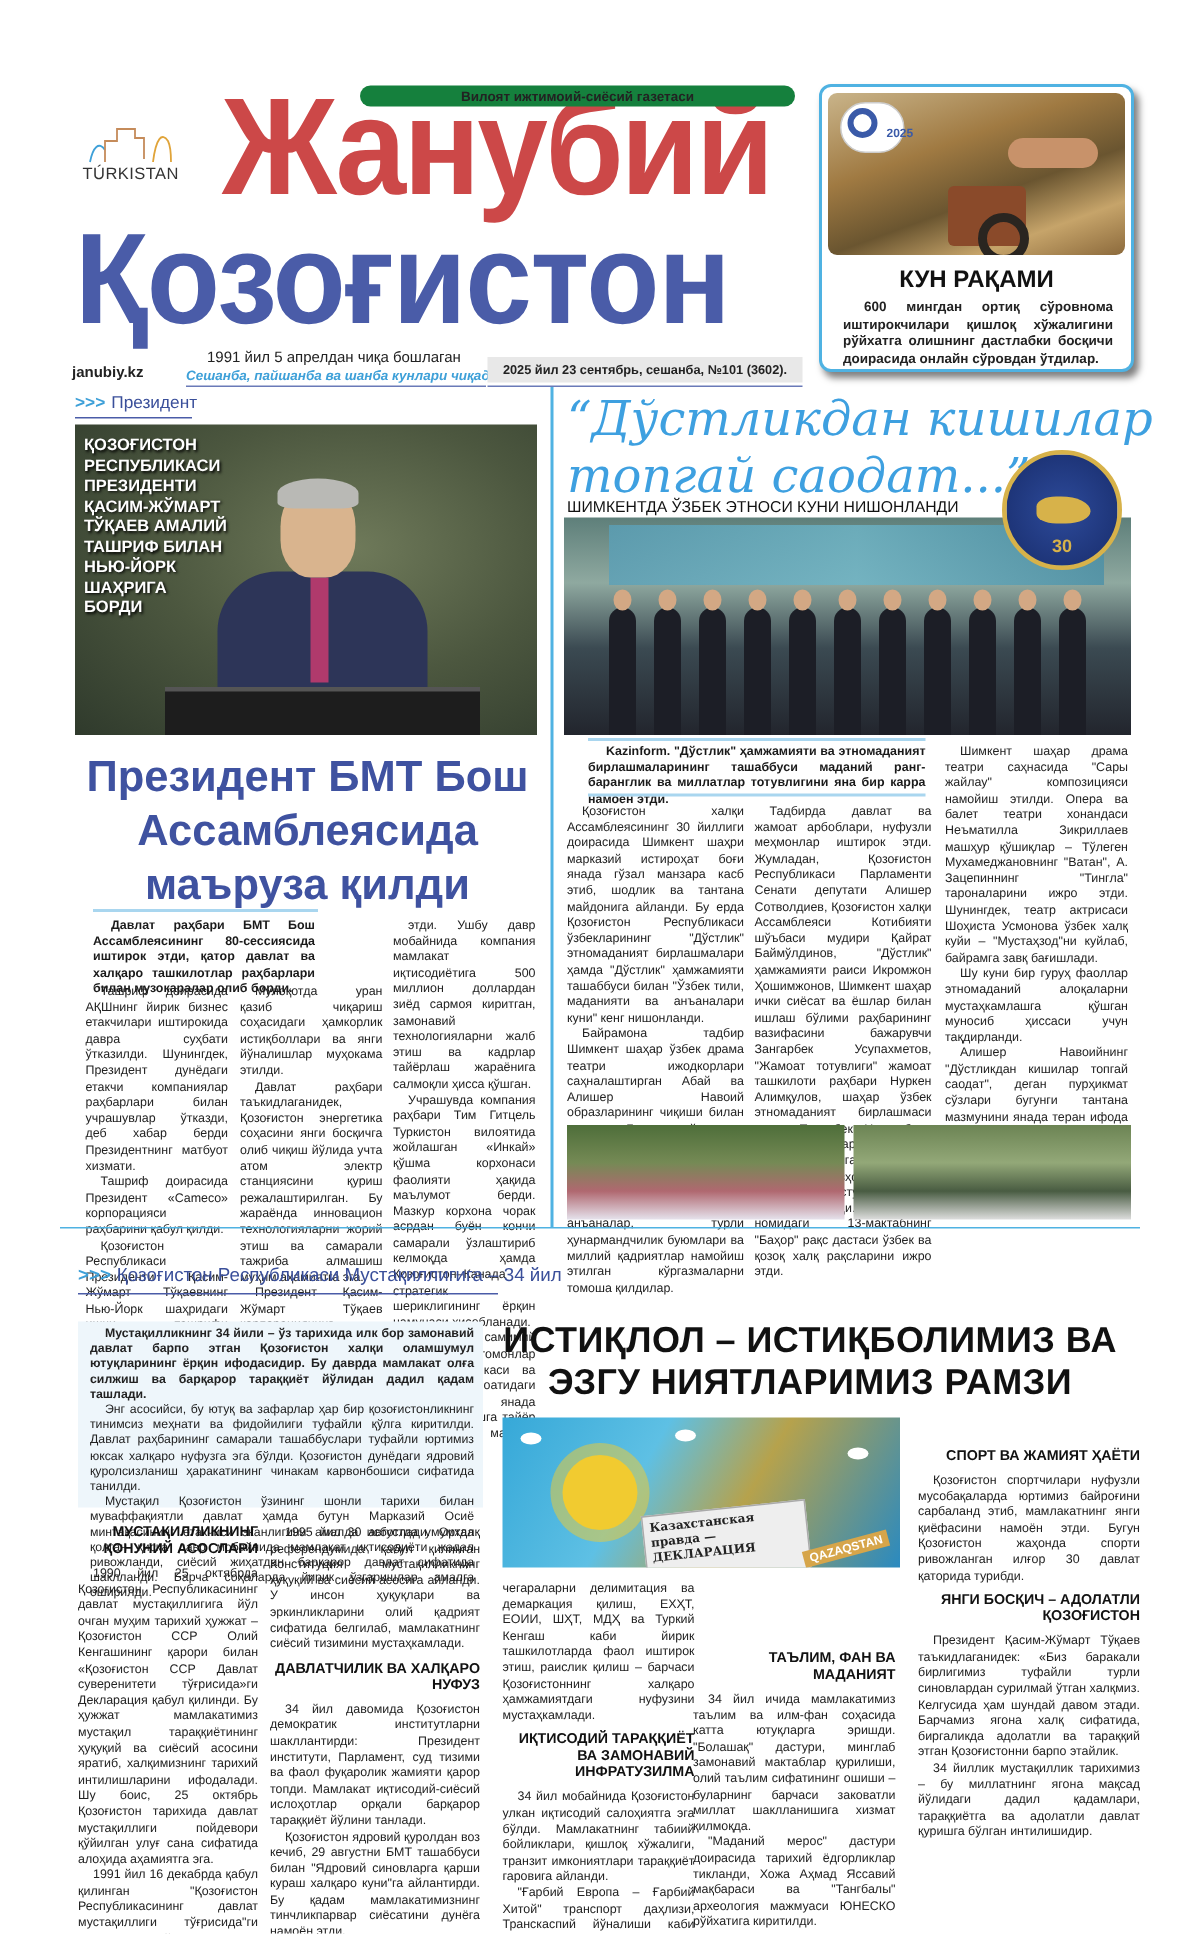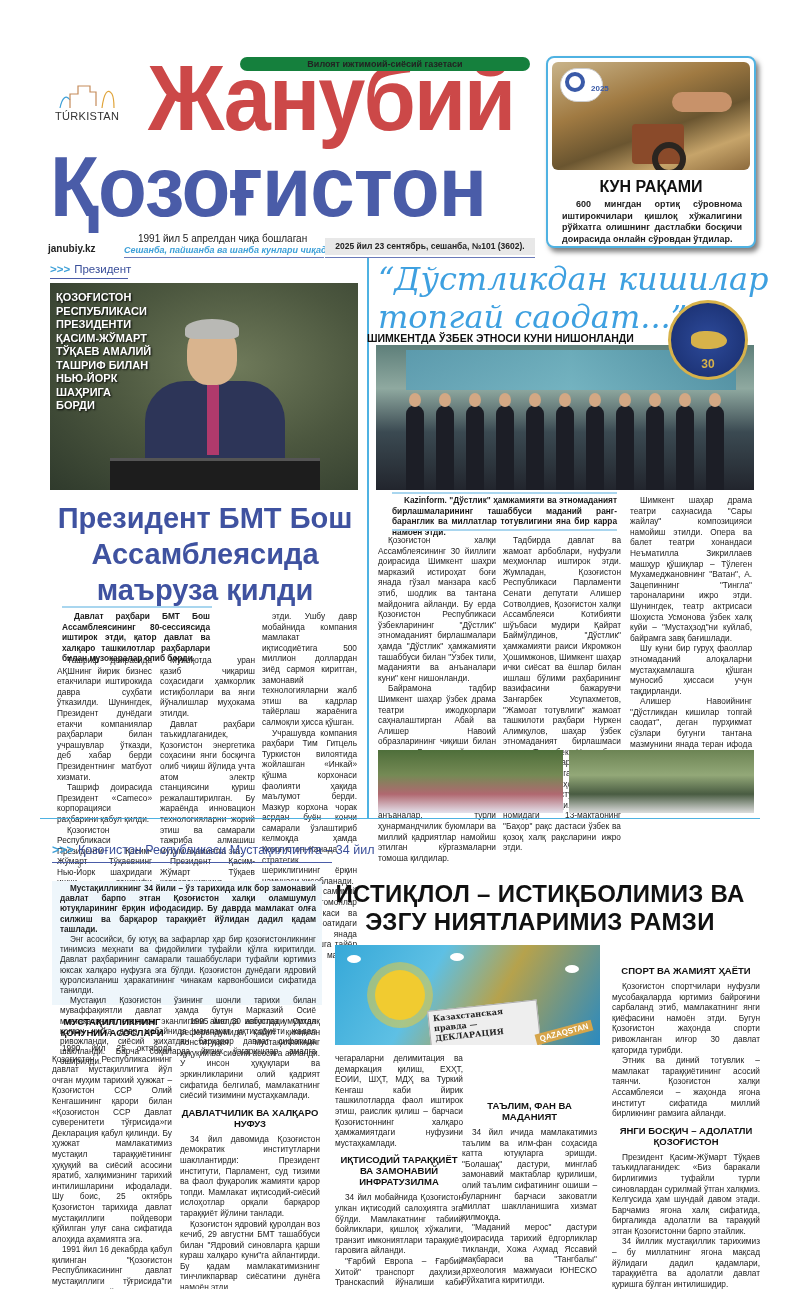--- a/index.html
+++ b/index.html
@@ -62,21 +62,21 @@
   .pres-headline { left: 50px; top: 500px; width: 310px; text-align: center; font-size: 29px; line-height: 36px; color: #3f52a0; font-weight: bold; }
   .lead-bar { left: 62px; top: 606px; width: 150px; height: 2px; background: #a9d6ef; }
   .pres-lead { left: 62px; top: 611px; width: 148px; font-size: 8.3px; font-weight: bold; line-height: 10.5px; text-align: justify; text-indent: 12px; }
   .col-text { font-size: 8.3px; line-height: 10.6px; text-align: justify; color: #222; }
   .col-text p { text-indent: 10px; }
   .divider-v { width: 2px; background: #4fb2e2; }
   .divider-h { height: 2px; background: #a9d6ef; }
 
   
   .dust-title { left: 378px; top: 260px; font-family: "DejaVu Serif", serif; font-style: italic; font-size: 32px; line-height: 38px; color: #3ea0e0; }
-  .dust-sub { left: 367px; top: 332px; font-size: 10.5px; font-weight: bold; color: #111; }
+  .dust-sub { left: 378px; top: 332px; font-size: 10.5px; font-weight: normal; color: #111; }
   .emblem { left: 668px; top: 300px; width: 80px; height: 80px; border-radius: 50%; background: radial-gradient(circle, #2d4a9a 0%, #1e3579 70%);
     border: 3px solid #d7b24a; }
   .emblem .kz { position: absolute; left: 20px; top: 28px; width: 36px; height: 18px; background: #d7b24a; border-radius: 40% 60% 50% 40%; }
   .emblem .num { position: absolute; left: 0; top: 54px; width: 74px; text-align: center; color: #d7b24a; font-weight: bold; font-size: 12px; }
   .dust-photo { left: 376px; top: 345px; width: 378px; height: 145px; background: linear-gradient(180deg, #5e7f7a 0%, #8fa9a0 30%, #3b4a52 60%, #22252d 100%); overflow: hidden; }
   .dust-photo .banner { position: absolute; left: 30px; top: 5px; width: 330px; height: 40px; background: linear-gradient(90deg, #5aa0b8, #6db5c8, #4a90a8); opacity: .8; }
   .dust-photo .person { position: absolute; top: 60px; width: 18px; height: 85px; background: #1c1e26; border-radius: 9px 9px 0 0; }
   .dust-photo .face { position: absolute; top: 48px; width: 12px; height: 14px; background: #d3a884; border-radius: 50%; }
   .dust-lead { left: 392px; top: 495px; width: 225px; font-size: 8.3px; font-weight: bold; line-height: 10.6px; text-align: justify; text-indent: 12px; }
   .photo-row { top: 750px; height: 63px; overflow: hidden; }
@@ -85,21 +85,21 @@
 
   
   .ind-box { left: 52px; top: 881px; width: 270px; height: 124px; background: #eef6fb; }
   .ind-head { left: 320px; top: 880px; width: 440px; text-align: center; font-size: 24px; font-weight: 900; line-height: 28px; color: #111; letter-spacing: 0.3px; }
   .ind-photo { left: 335px; top: 945px; width: 265px; height: 100px; background: linear-gradient(120deg, #36a8d8 0%, #5ec0e4 35%, #b6a24c 60%, #2a8ac0 100%); overflow: hidden; }
   .ind-photo .sun { position: absolute; left: 40px; top: 25px; width: 50px; height: 50px; border-radius: 50%; background: #f1cb30; box-shadow: 0 0 0 8px rgba(241,203,48,0.5); }
   .ind-photo .paper { position: absolute; left: 95px; top: 60px; width: 110px; height: 60px; background: #eee; transform: rotate(-6deg); border: 1px solid #aaa; }
   .ind-photo .paper .pt { font-family: "DejaVu Serif", serif; font-size: 8px; font-weight: bold; color: #222; padding: 2px 4px; }
   .ind-photo .dove { position: absolute; width: 14px; height: 8px; background: #fff; border-radius: 50%; }
   .ind-photo .qz { position: absolute; left: 200px; top: 82px; background: #d6a54a; color: #fff; font-size: 8px; font-weight: bold; padding: 1px 4px; transform: rotate(-15deg); }
-  .sub-head { font-size: 9.5px; font-weight: bold; text-align: center; line-height: 11px; color: #111; }
+  .sub-head { font-size: 9.5px; font-weight: bold; text-align: right; line-height: 11px; color: #111; }
 </style>
 </head>
 <body>
 
 <div class="abs logo-turkistan">
   <svg viewBox="0 0 80 30">
     <path d="M8 28 C10 18 14 14 18 20" stroke="#3ea0d8" stroke-width="1.2" fill="none"></path>
     <path d="M18 28 L18 14 L26 14 L26 6 L38 6 L38 12 L44 12 L44 26" stroke="#c58b5a" stroke-width="1.2" fill="none"></path>
     <path d="M50 28 C52 12 56 8 60 14 C62 18 62 24 62 28" stroke="#e0a43a" stroke-width="1.2" fill="none"></path>
   </svg>
@@ -294,21 +294,20 @@
   <div class="col-text">
     <p>34 йил ичида мамлакатимиз таълим ва илм-фан соҳасида катта ютуқларга эришди. "Болашақ" дастури, минглаб замонавий мактаблар қурилиши, олий таълим сифатининг ошиши – буларнинг барчаси заковатли миллат шаклланишига хизмат қилмоқда.</p>
     <p>"Маданий мерос" дастури доирасида тарихий ёдгорликлар тикланди, Хожа Аҳмад Яссавий мақбараси ва "Тангбалы" археология мажмуаси ЮНЕСКО рўйхатига киритилди.</p>
   </div>
 </div>
 
 <div class="abs" style="left:612px; top:965px; width:148px;">
   <div class="sub-head" style="margin:0 0 5px;">СПОРТ ВА ЖАМИЯТ ҲАЁТИ</div>
   <div class="col-text">
     <p>Қозоғистон спортчилари нуфузли мусобақаларда юртимиз байроғини сарбаланд этиб, мамлакатнинг янги қиёфасини намоён этди. Бугун Қозоғистон жаҳонда спорти ривожланган илғор 30 давлат қаторида турибди.</p>
-    <p>Этник ва диний тотувлик – мамлакат тараққиётининг асосий таянчи. Қозоғистон халқи Ассамблеяси – жаҳонда ягона институт сифатида миллий бирликнинг рамзига айланди.</p>
   </div>
   <div class="sub-head" style="margin:6px 0 5px;">ЯНГИ БОСҚИЧ – АДОЛАТЛИ ҚОЗОҒИСТОН</div>
   <div class="col-text">
     <p>Президент Қасим-Жўмарт Тўқаев таъкидлаганидек: «Биз баракали бирлигимиз туфайли турли синовлардан сурилмай ўтган халқмиз. Келгусида ҳам шундай давом этади. Барчамиз ягона халқ сифатида, биргаликда адолатли ва тараққий этган Қозоғистонни барпо этайлик.</p>
     <p>34 йиллик мустақиллик тарихимиз – бу миллатнинг ягона мақсад йўлидаги дадил қадамлари, тараққиётга ва адолатли давлат қуришга бўлган интилишидир.</p>
   </div>
 
 </div>
 
 </body></html>

